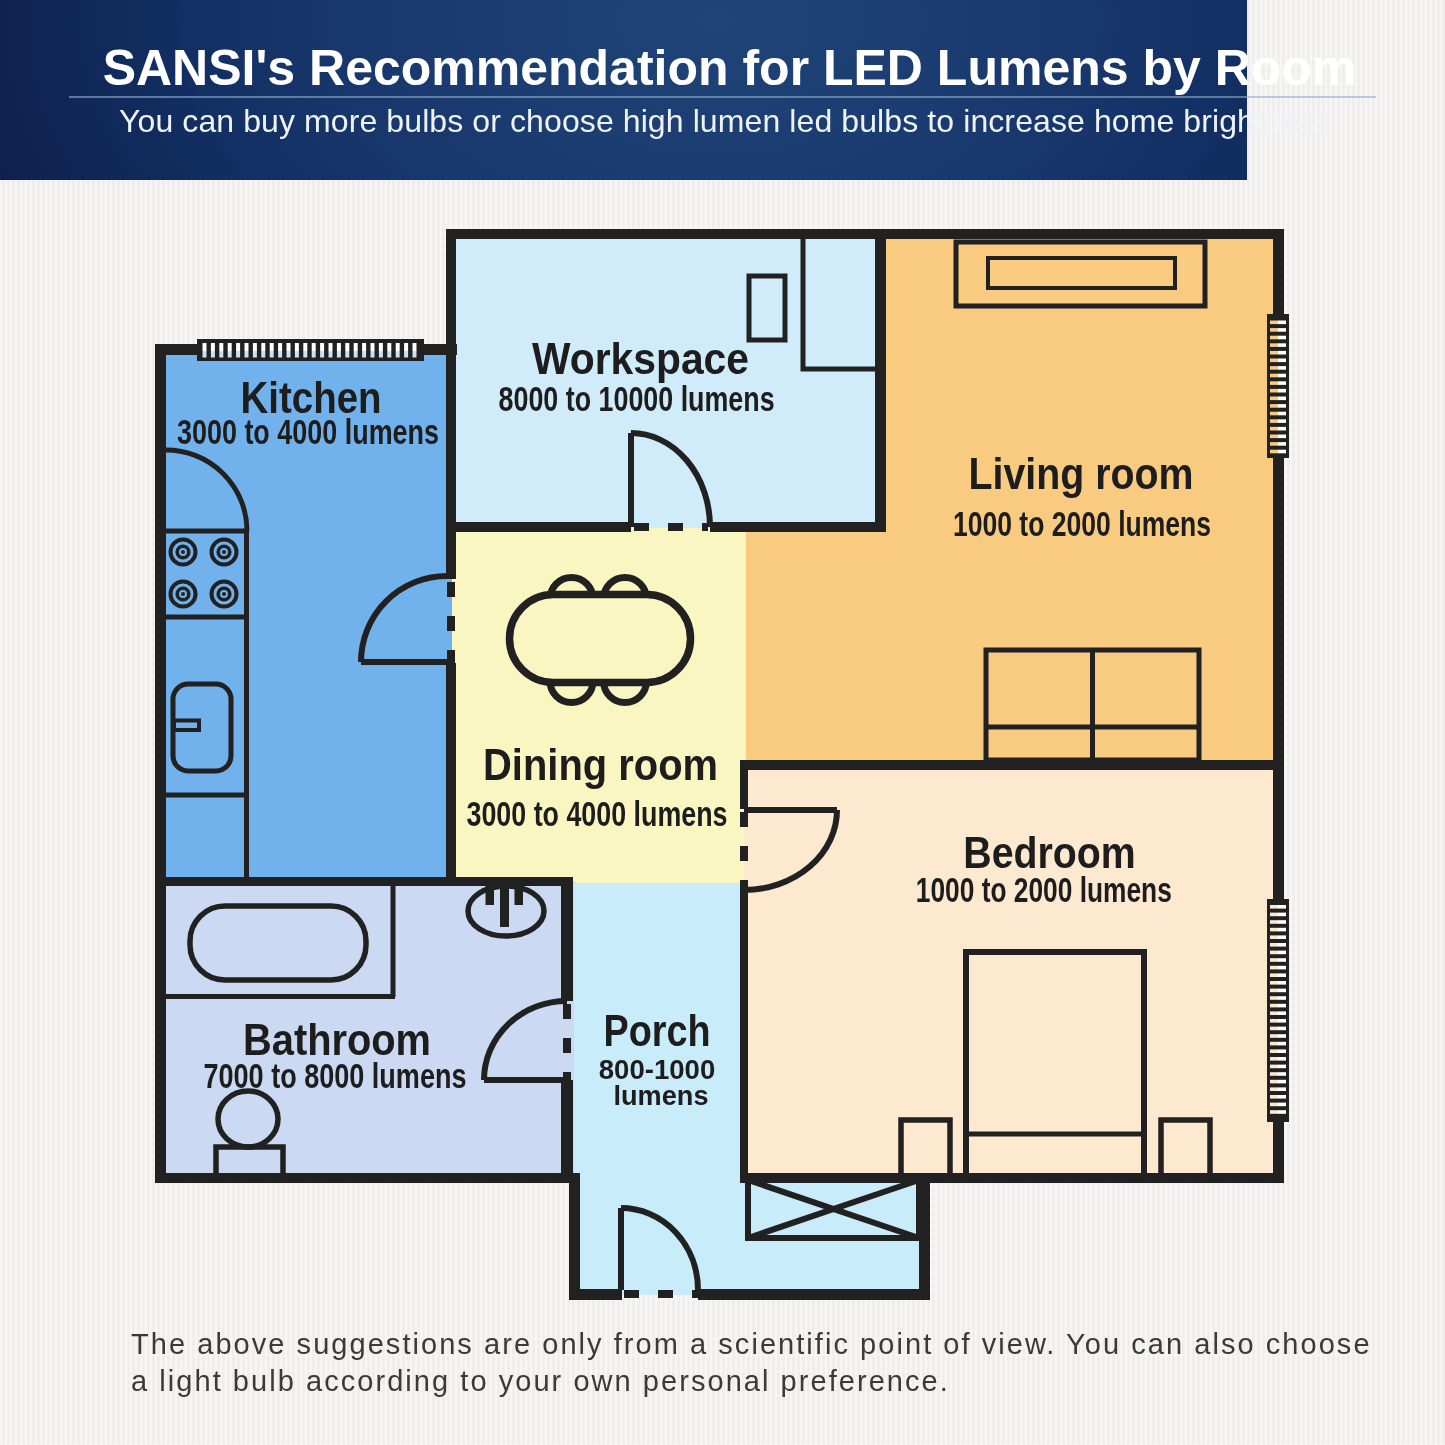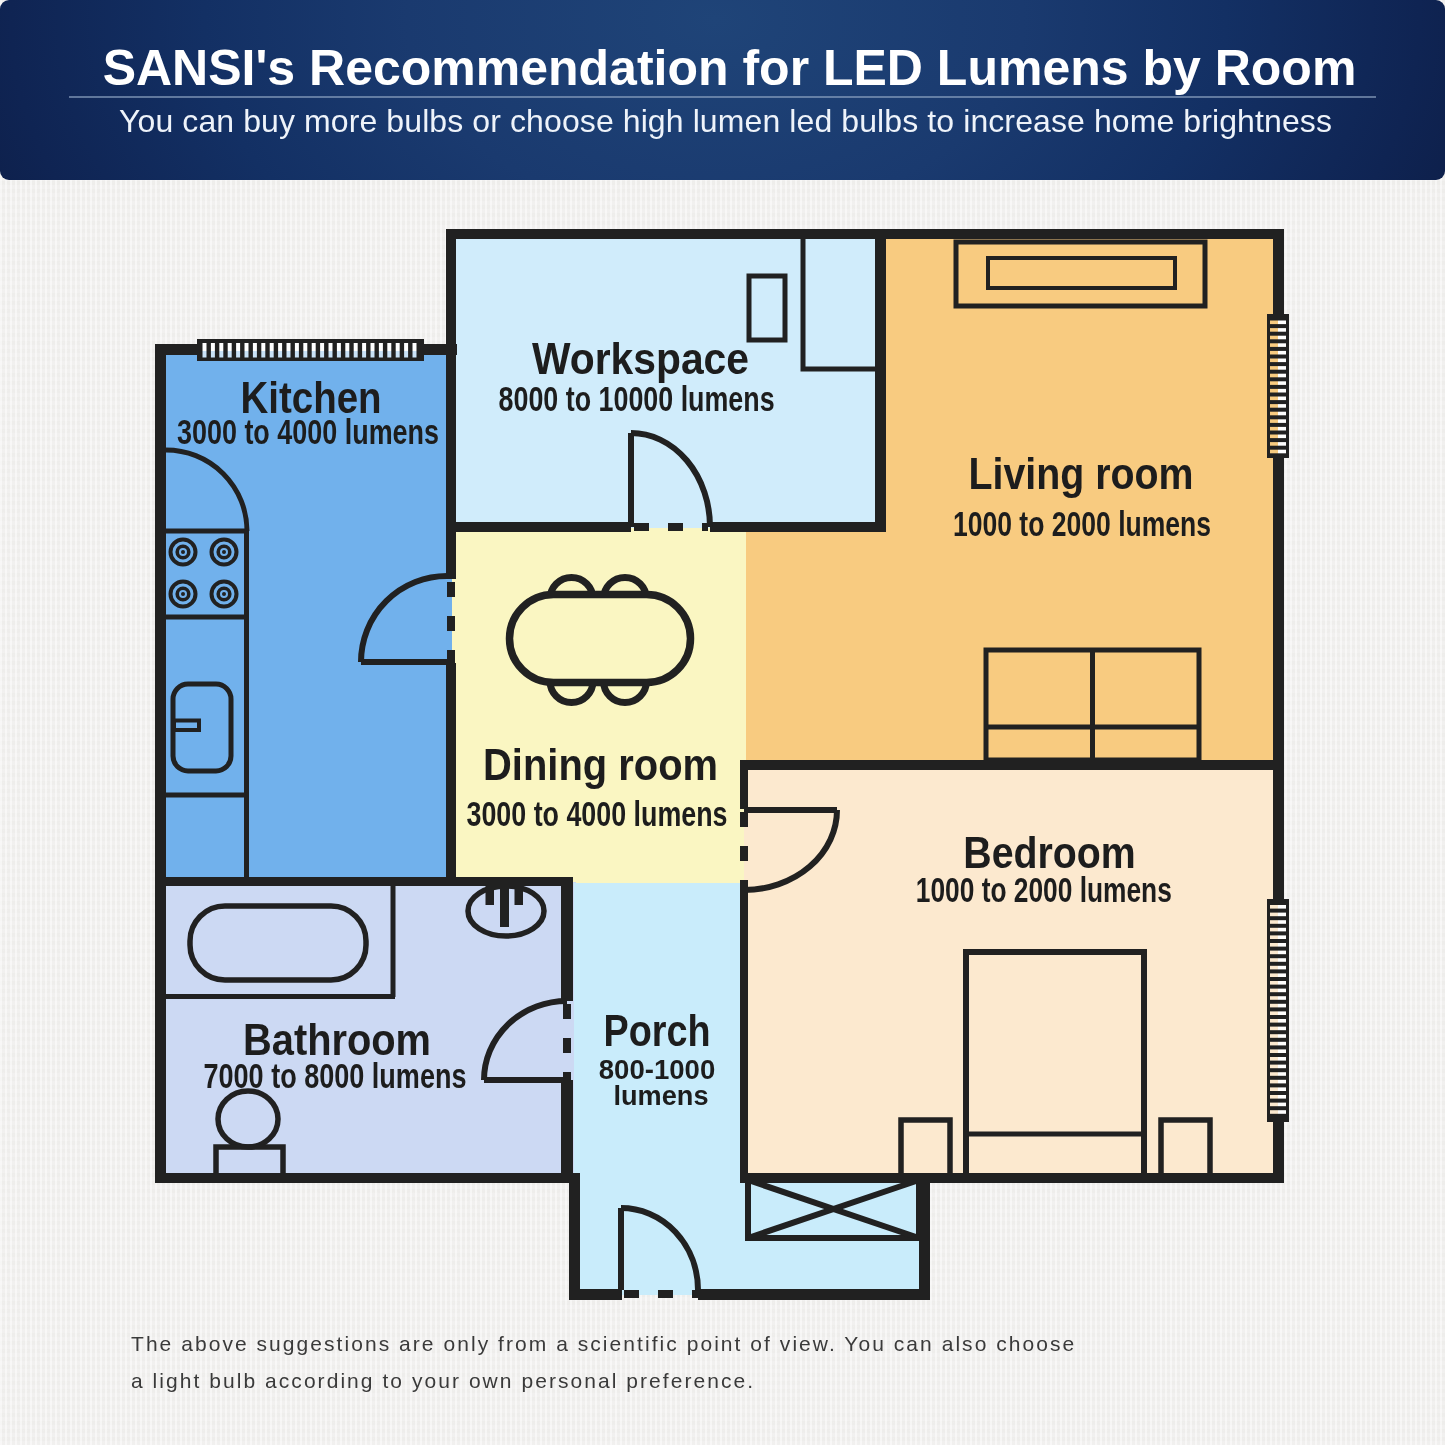--- a/index.html
+++ b/index.html
@@ -5,36 +5,35 @@
   html,body{margin:0;padding:0;}
   body{
     width:1445px;height:1445px;position:relative;overflow:hidden;
     font-family:"Liberation Sans", sans-serif;
     background-color:#f1f0ee;
     background-image:
       repeating-linear-gradient(90deg, rgba(255,255,255,0.42) 0 2px, rgba(0,0,0,0.008) 2px 5px),
       repeating-linear-gradient(0deg, rgba(255,255,255,0.16) 0 4px, rgba(0,0,0,0.005) 4px 8px);
   }
   .header{
-    position:absolute;left:0;top:0;width:1445px;height:180px;
+    position:absolute;left:0;top:0;width:1247px;height:180px;
     background: radial-gradient(ellipse 880px 560px at 715px 20px, #1f4478 0%, #1a3a6f 35%, #133064 58%, #0f2453 80%, #0c1a40 100%);
-    border-radius: 9px;
   }
   .h-title{
     position:absolute;left:7px;top:43px;width:1445px;text-align:center;
     color:#ffffff;font-size:50px;font-weight:bold;letter-spacing:0px;line-height:50px;
   }
   .h-line{position:absolute;left:69px;top:96px;width:1307px;height:2px;background:rgba(150,172,200,0.6);}
   .h-sub{
     position:absolute;left:3px;top:104px;width:1445px;text-align:center;
     color:#eef3fa;font-size:32px;font-weight:normal;line-height:35px;letter-spacing:0.1px;
   }
   .foot{
     position:absolute;left:131px;top:1326px;width:1260px;
-    color:#3a3a3a;font-size:21px;line-height:36.5px;font-weight:normal;letter-spacing:2.05px;
+    color:#3a3a3a;font-size:29px;line-height:36.5px;font-weight:normal;letter-spacing:2.05px;
   }
   svg{position:absolute;left:0;top:0;}
   .rt{font-weight:bold;fill:#1d1d1d;}
 </style>
 </head>
 <body>
 <div class="header">
   <div class="h-title">SANSI's Recommendation for LED Lumens by Room</div>
   <div class="h-line"></div>
   <div class="h-sub">You can buy more bulbs or choose high lumen led bulbs to increase home brightness</div>

